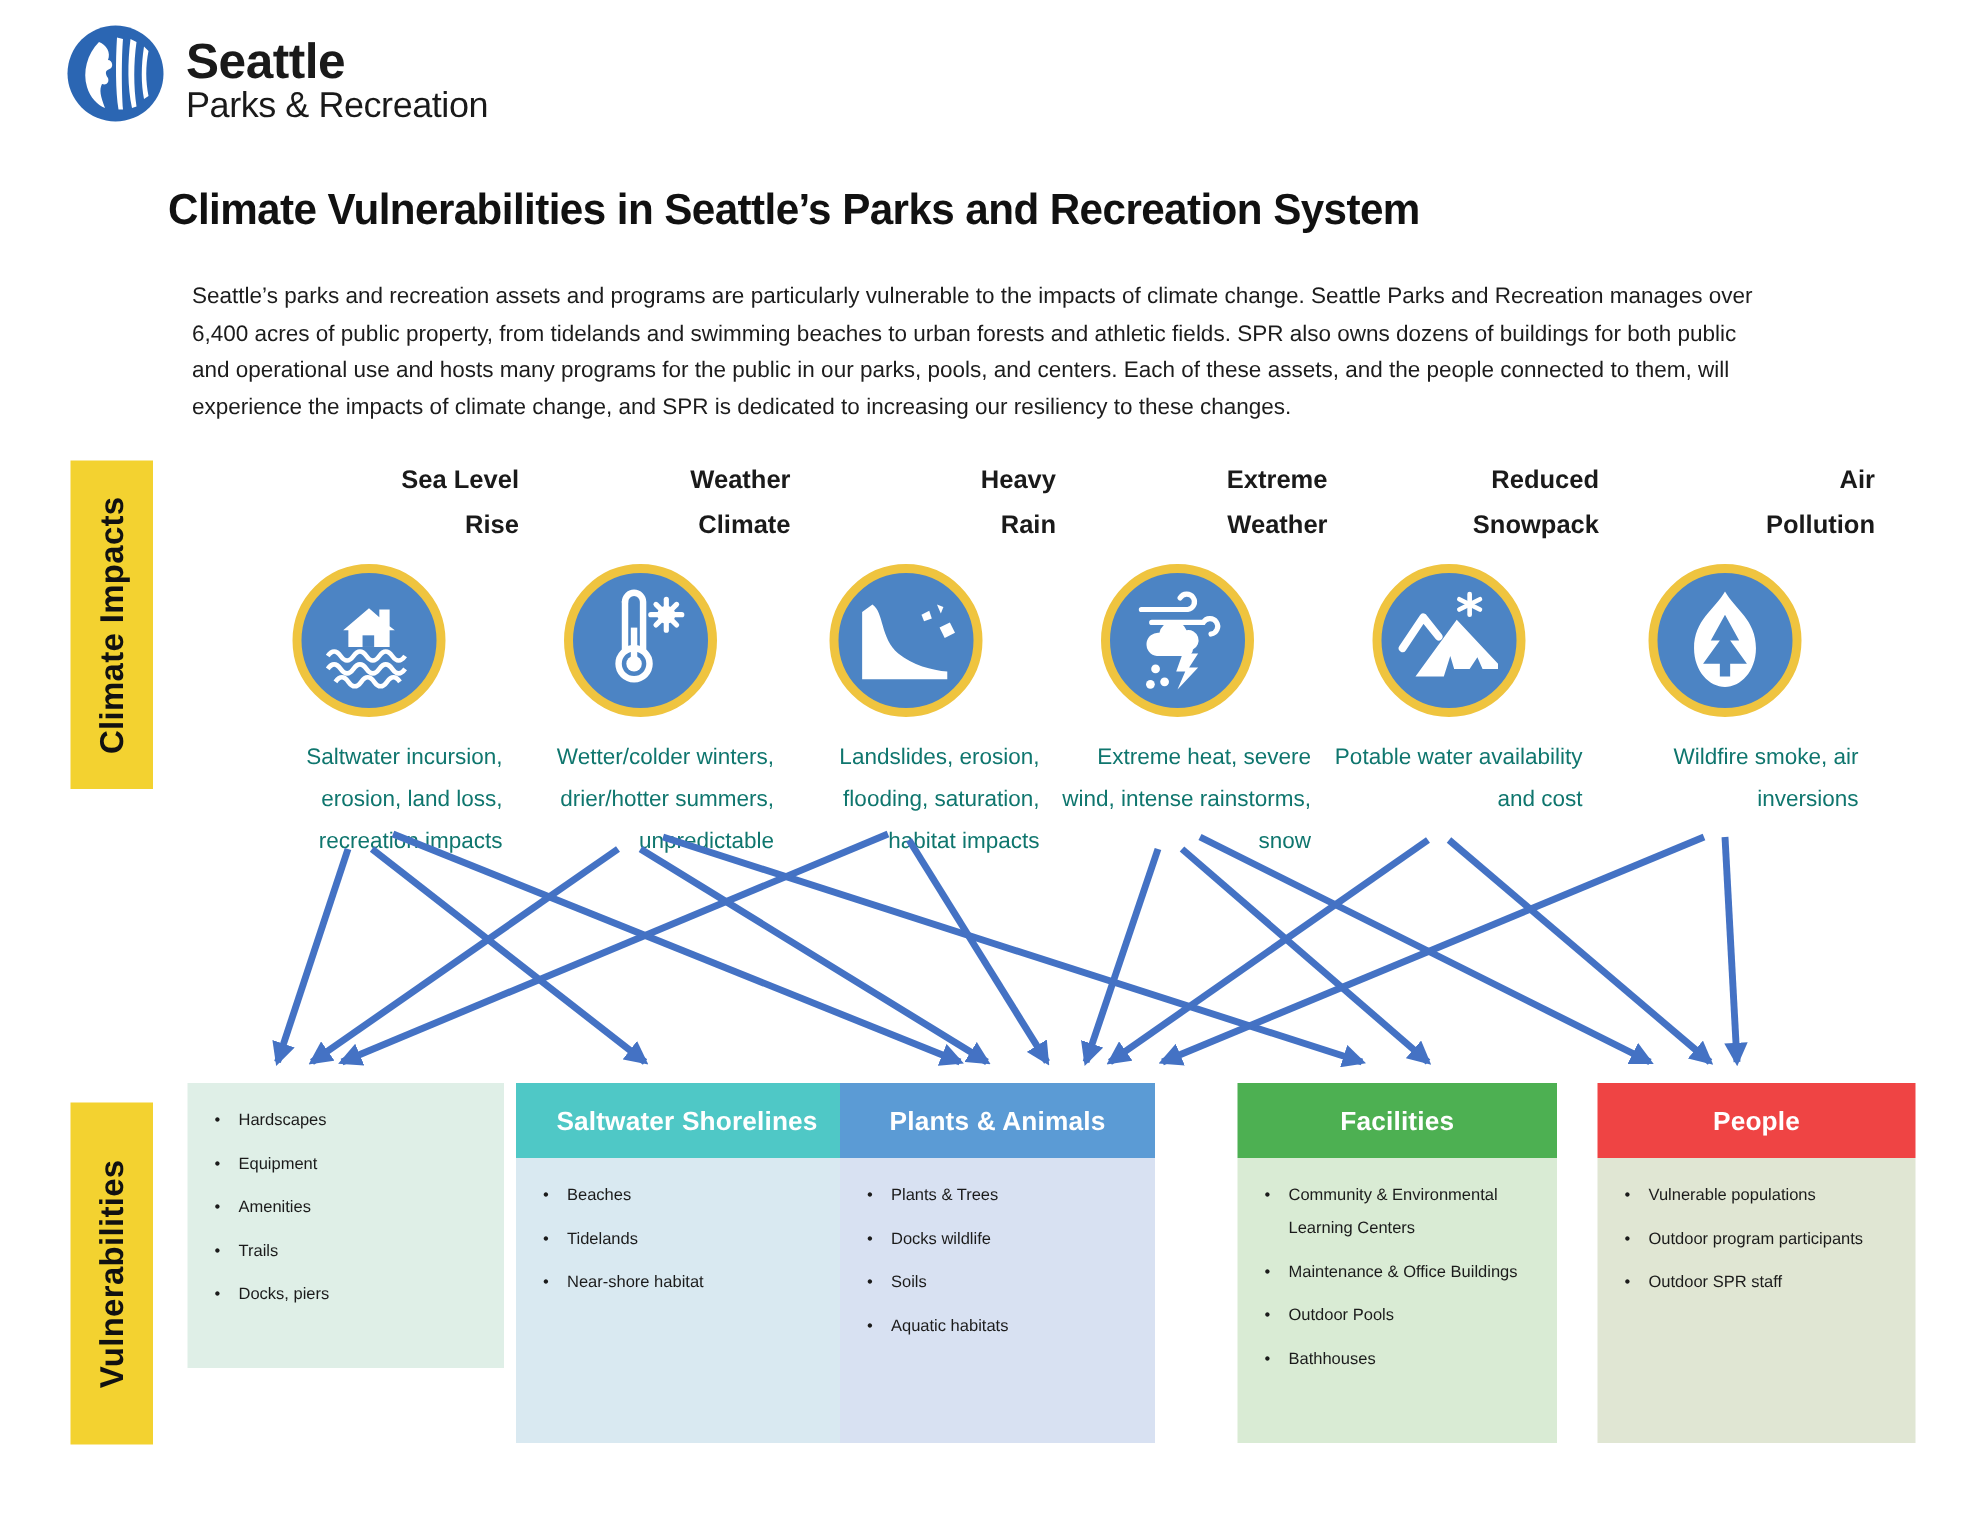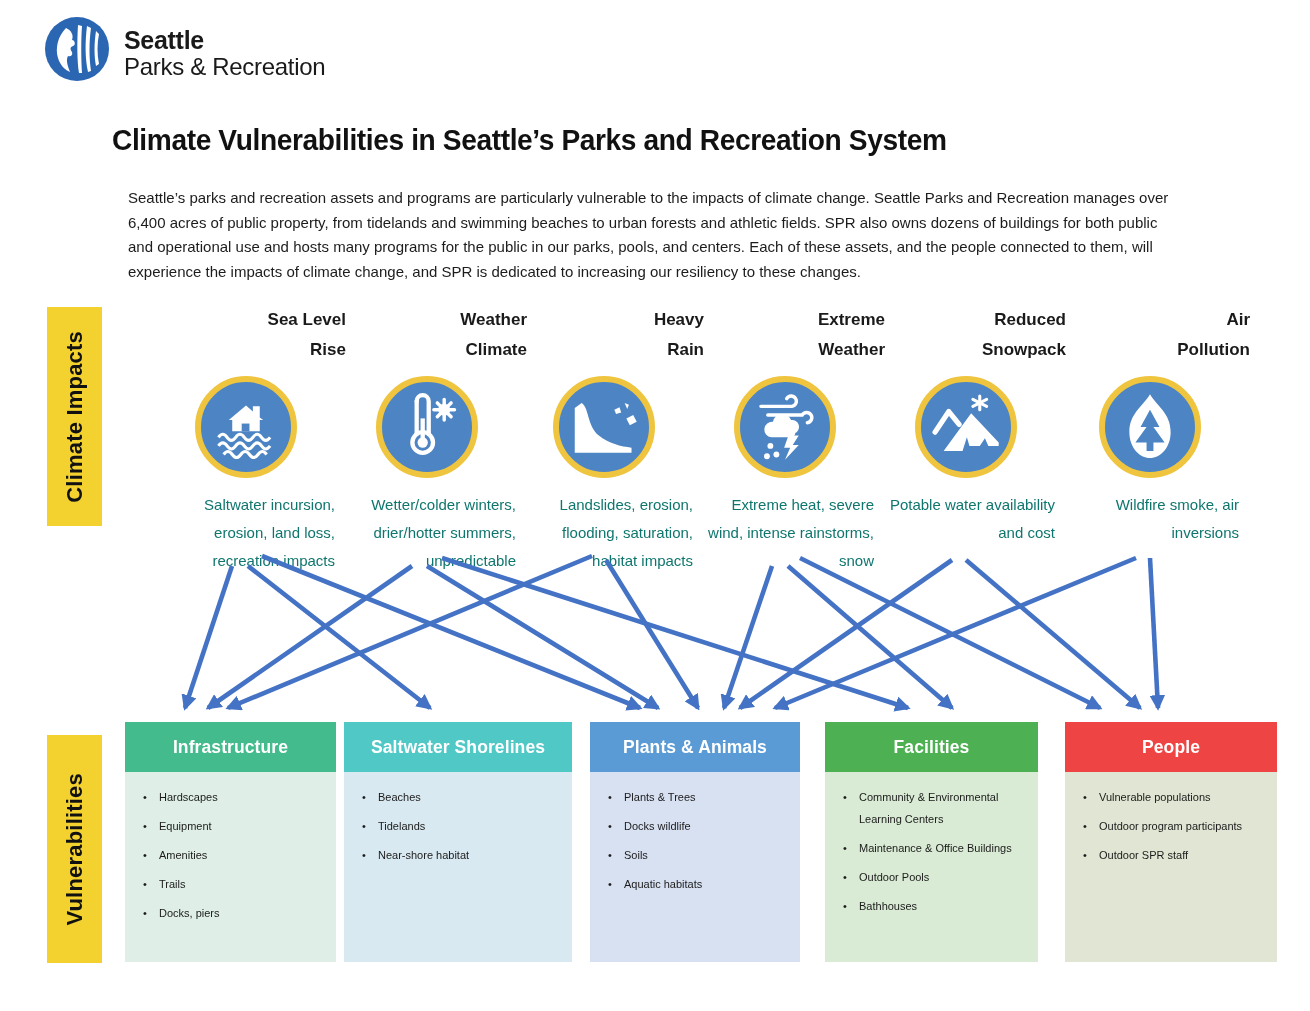--- a/index.html
+++ b/index.html
@@ -3,21 +3,21 @@
 <meta charset="utf-8">
 <style>
   * { margin:0; padding:0; box-sizing:border-box; }
   html,body { background:#ffffff; }
   body { font-family:"Liberation Sans", sans-serif; color:#212121; }
   #page { position:relative; width:1310px; height:1011px; background:#fff; overflow:hidden; }
 
   
   .logo { position:absolute; left:44px; top:16px; display:flex; align-items:center; gap:14px; }
   .logo-text { line-height:1.05; padding-top:4px; }
-  .logo-text .brand-top { font-size:25px; font-weight:700; color:#1a1a1a; letter-spacing:-0.3px; }
+  .logo-text .brand-top { font-size:33px; font-weight:700; color:#1a1a1a; letter-spacing:-0.3px; }
   .logo-text .brand-bottom { font-size:24px; font-weight:400; color:#1a1a1a; letter-spacing:-0.3px; }
 
   
   .page-title { position:absolute; left:112px; top:124px; font-size:29px; font-weight:700; color:#111;
                 letter-spacing:-0.4px; transform:scaleX(0.97); transform-origin:left; white-space:nowrap; }
   .intro { position:absolute; left:128px; top:186px; width:1058px; font-size:15px; line-height:24.5px; color:#1c1c1c; }
 
   
   .side-label { position:absolute; background:#F3D230; display:flex; align-items:center; justify-content:center; }
   .side-label span { writing-mode:vertical-rl; transform:rotate(180deg); font-weight:700; font-size:22px; color:#111; letter-spacing:0.2px; }
@@ -217,21 +217,20 @@
         <line x1="788" y1="566" x2="952" y2="708" stroke="#4472C4" stroke-width="4.6" marker-end="url(#ah)"></line>
         <line x1="800" y1="558" x2="1100" y2="708" stroke="#4472C4" stroke-width="4.6" marker-end="url(#ah)"></line>
         <line x1="952" y1="560" x2="740" y2="708" stroke="#4472C4" stroke-width="4.6" marker-end="url(#ah)"></line>
         <line x1="966" y1="560" x2="1140" y2="708" stroke="#4472C4" stroke-width="4.6" marker-end="url(#ah)"></line>
         <line x1="1136" y1="558" x2="775" y2="708" stroke="#4472C4" stroke-width="4.6" marker-end="url(#ah)"></line>
         <line x1="1150" y1="558" x2="1158" y2="708" stroke="#4472C4" stroke-width="4.6" marker-end="url(#ah)"></line>
       </g>
   </svg>
 
   <div class="vuln-box" style="left:125px;width:211px">
-    <div class="vuln-header" style="background: rgb(68, 187, 141);">Infrastructure</div>
     <div class="vuln-body" style="background: rgb(223, 239, 231);">
       <ul>
         <li>Hardscapes</li>
         <li>Equipment</li>
         <li>Amenities</li>
         <li>Trails</li>
         <li>Docks, piers</li>
       </ul>
     </div>
   </div>
@@ -240,21 +239,21 @@
     <div class="vuln-header" style="background: rgb(79, 200, 198);">Saltwater Shorelines</div>
     <div class="vuln-body" style="background: rgb(217, 233, 241);">
       <ul>
         <li>Beaches</li>
         <li>Tidelands</li>
         <li>Near-shore habitat</li>
       </ul>
     </div>
   </div>
 
-  <div class="vuln-box" style="left:590px;width:210px">
+  <div class="vuln-box" style="left:560px;width:210px">
     <div class="vuln-header" style="background: rgb(91, 155, 213);">Plants &amp; Animals</div>
     <div class="vuln-body" style="background: rgb(216, 225, 242);">
       <ul>
         <li>Plants &amp; Trees</li>
         <li>Docks wildlife</li>
         <li>Soils</li>
         <li>Aquatic habitats</li>
       </ul>
     </div>
   </div>

